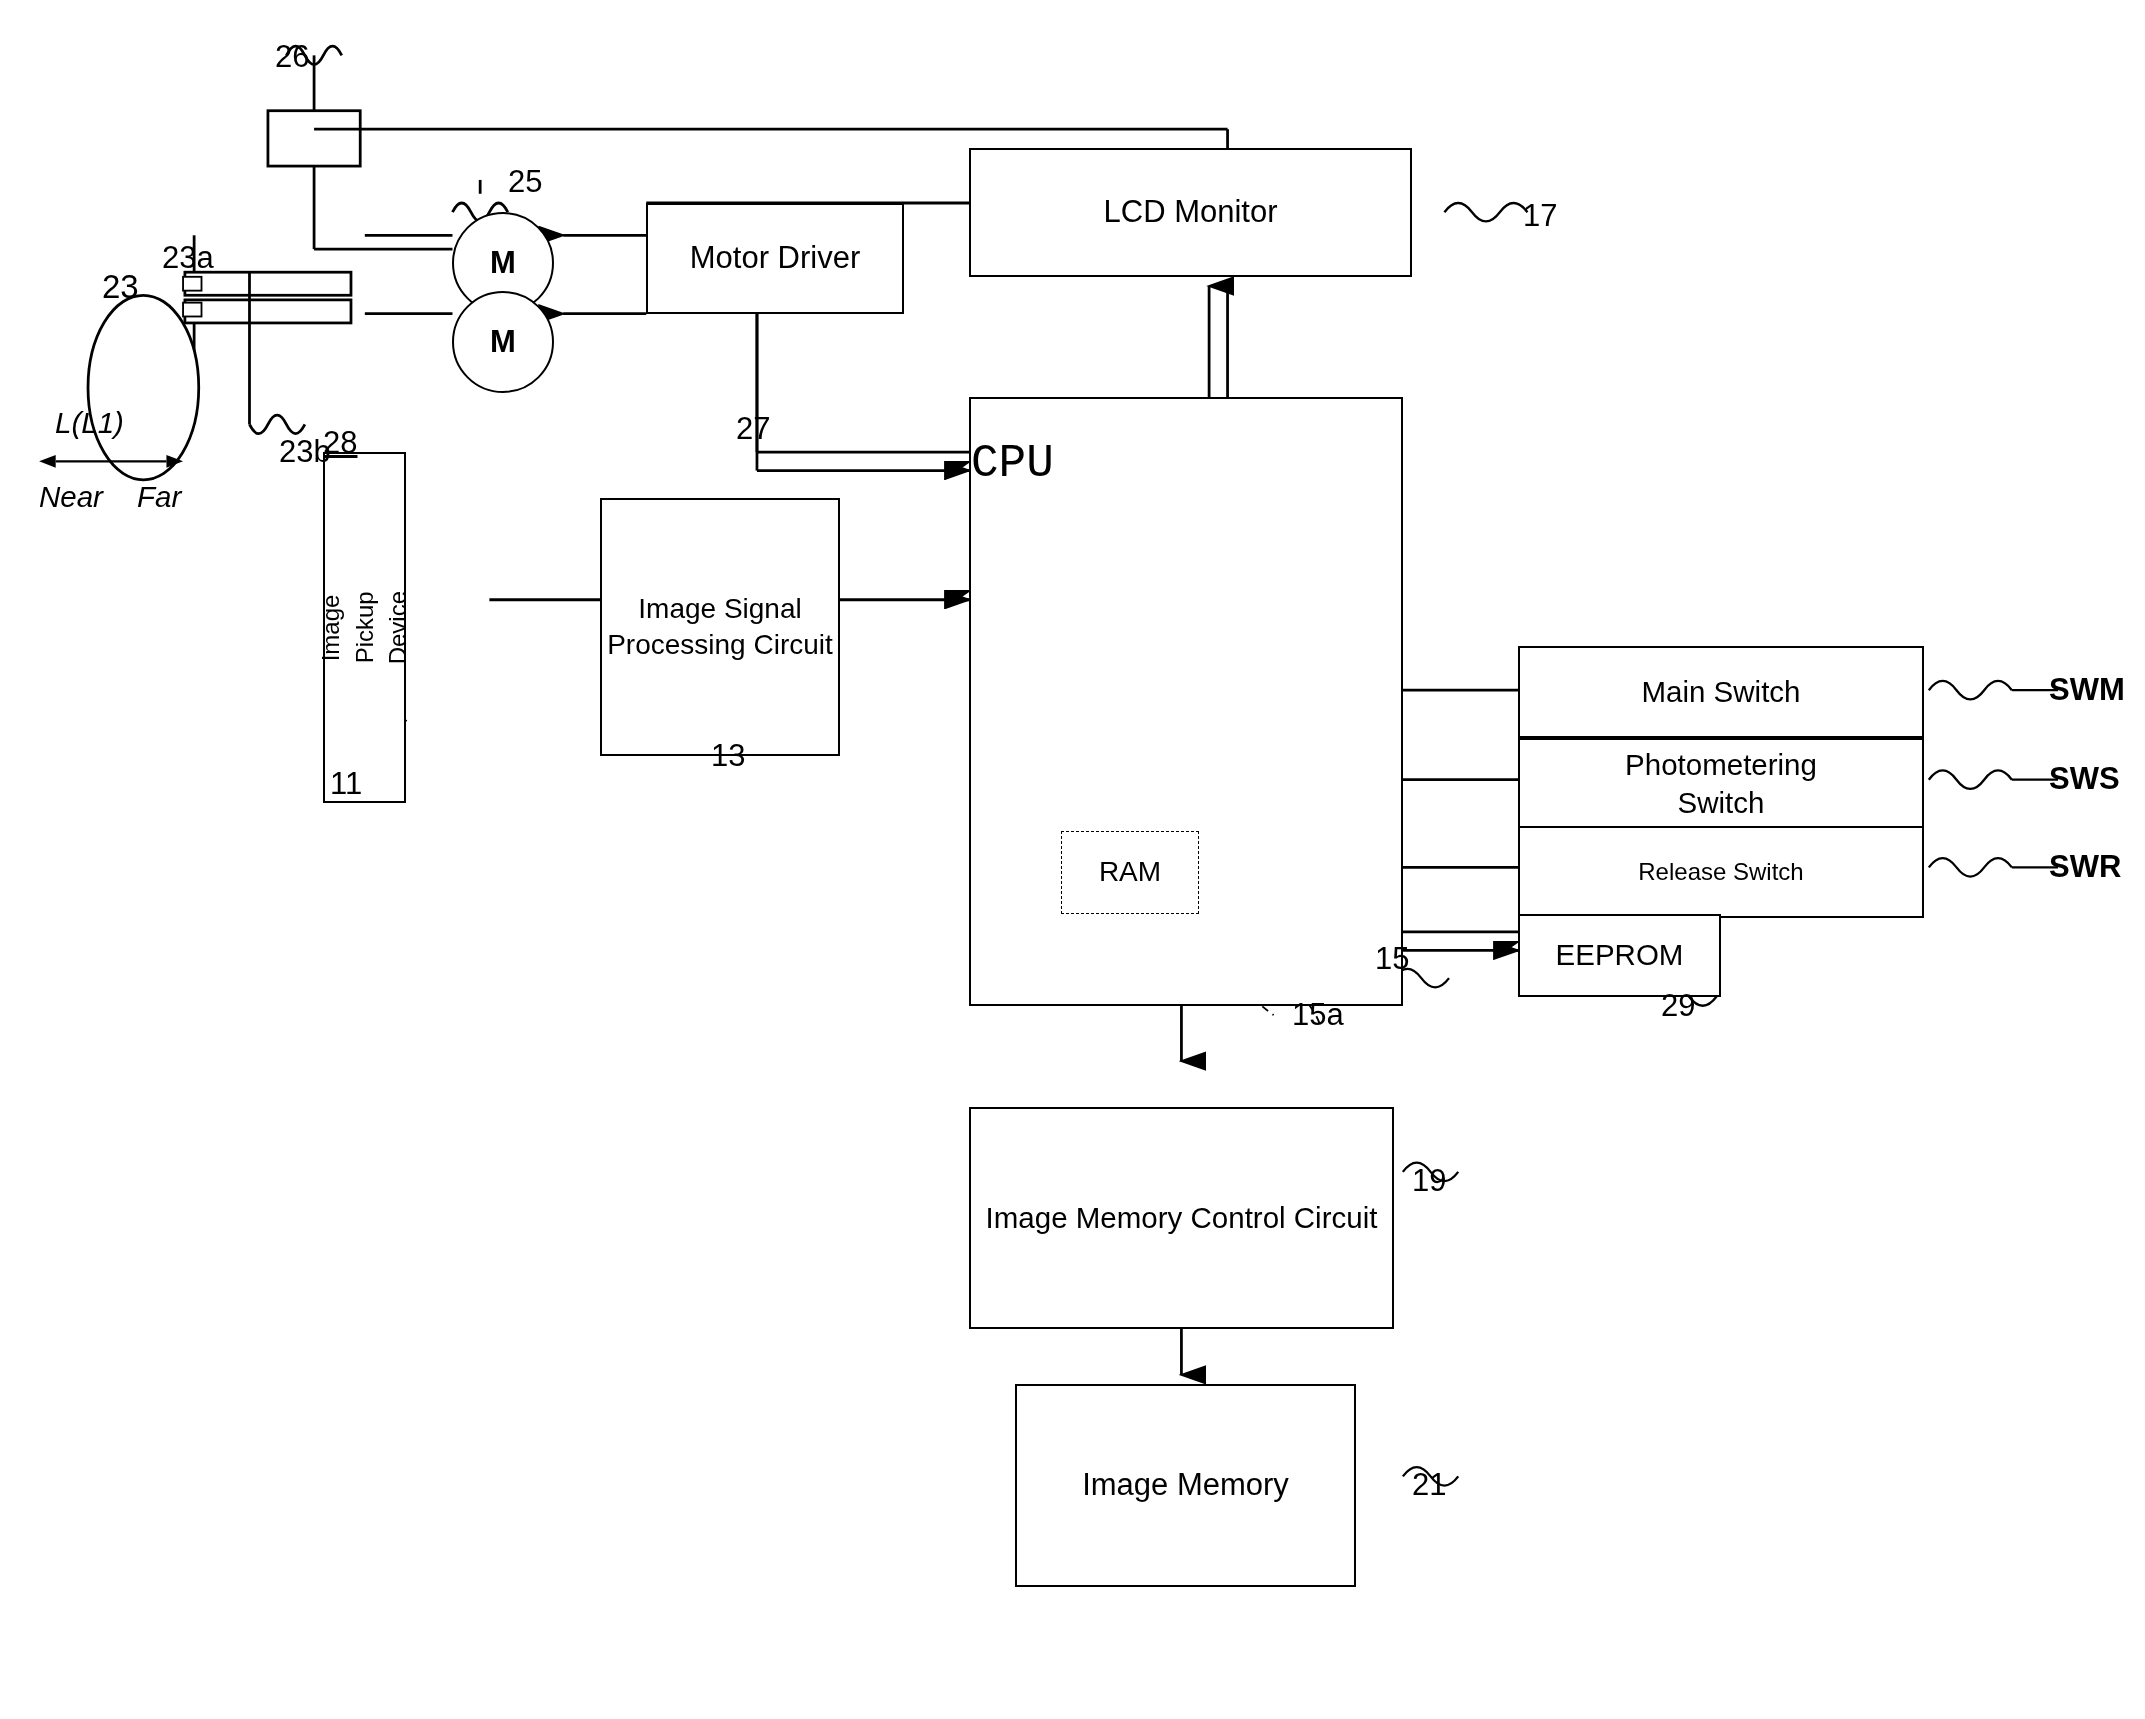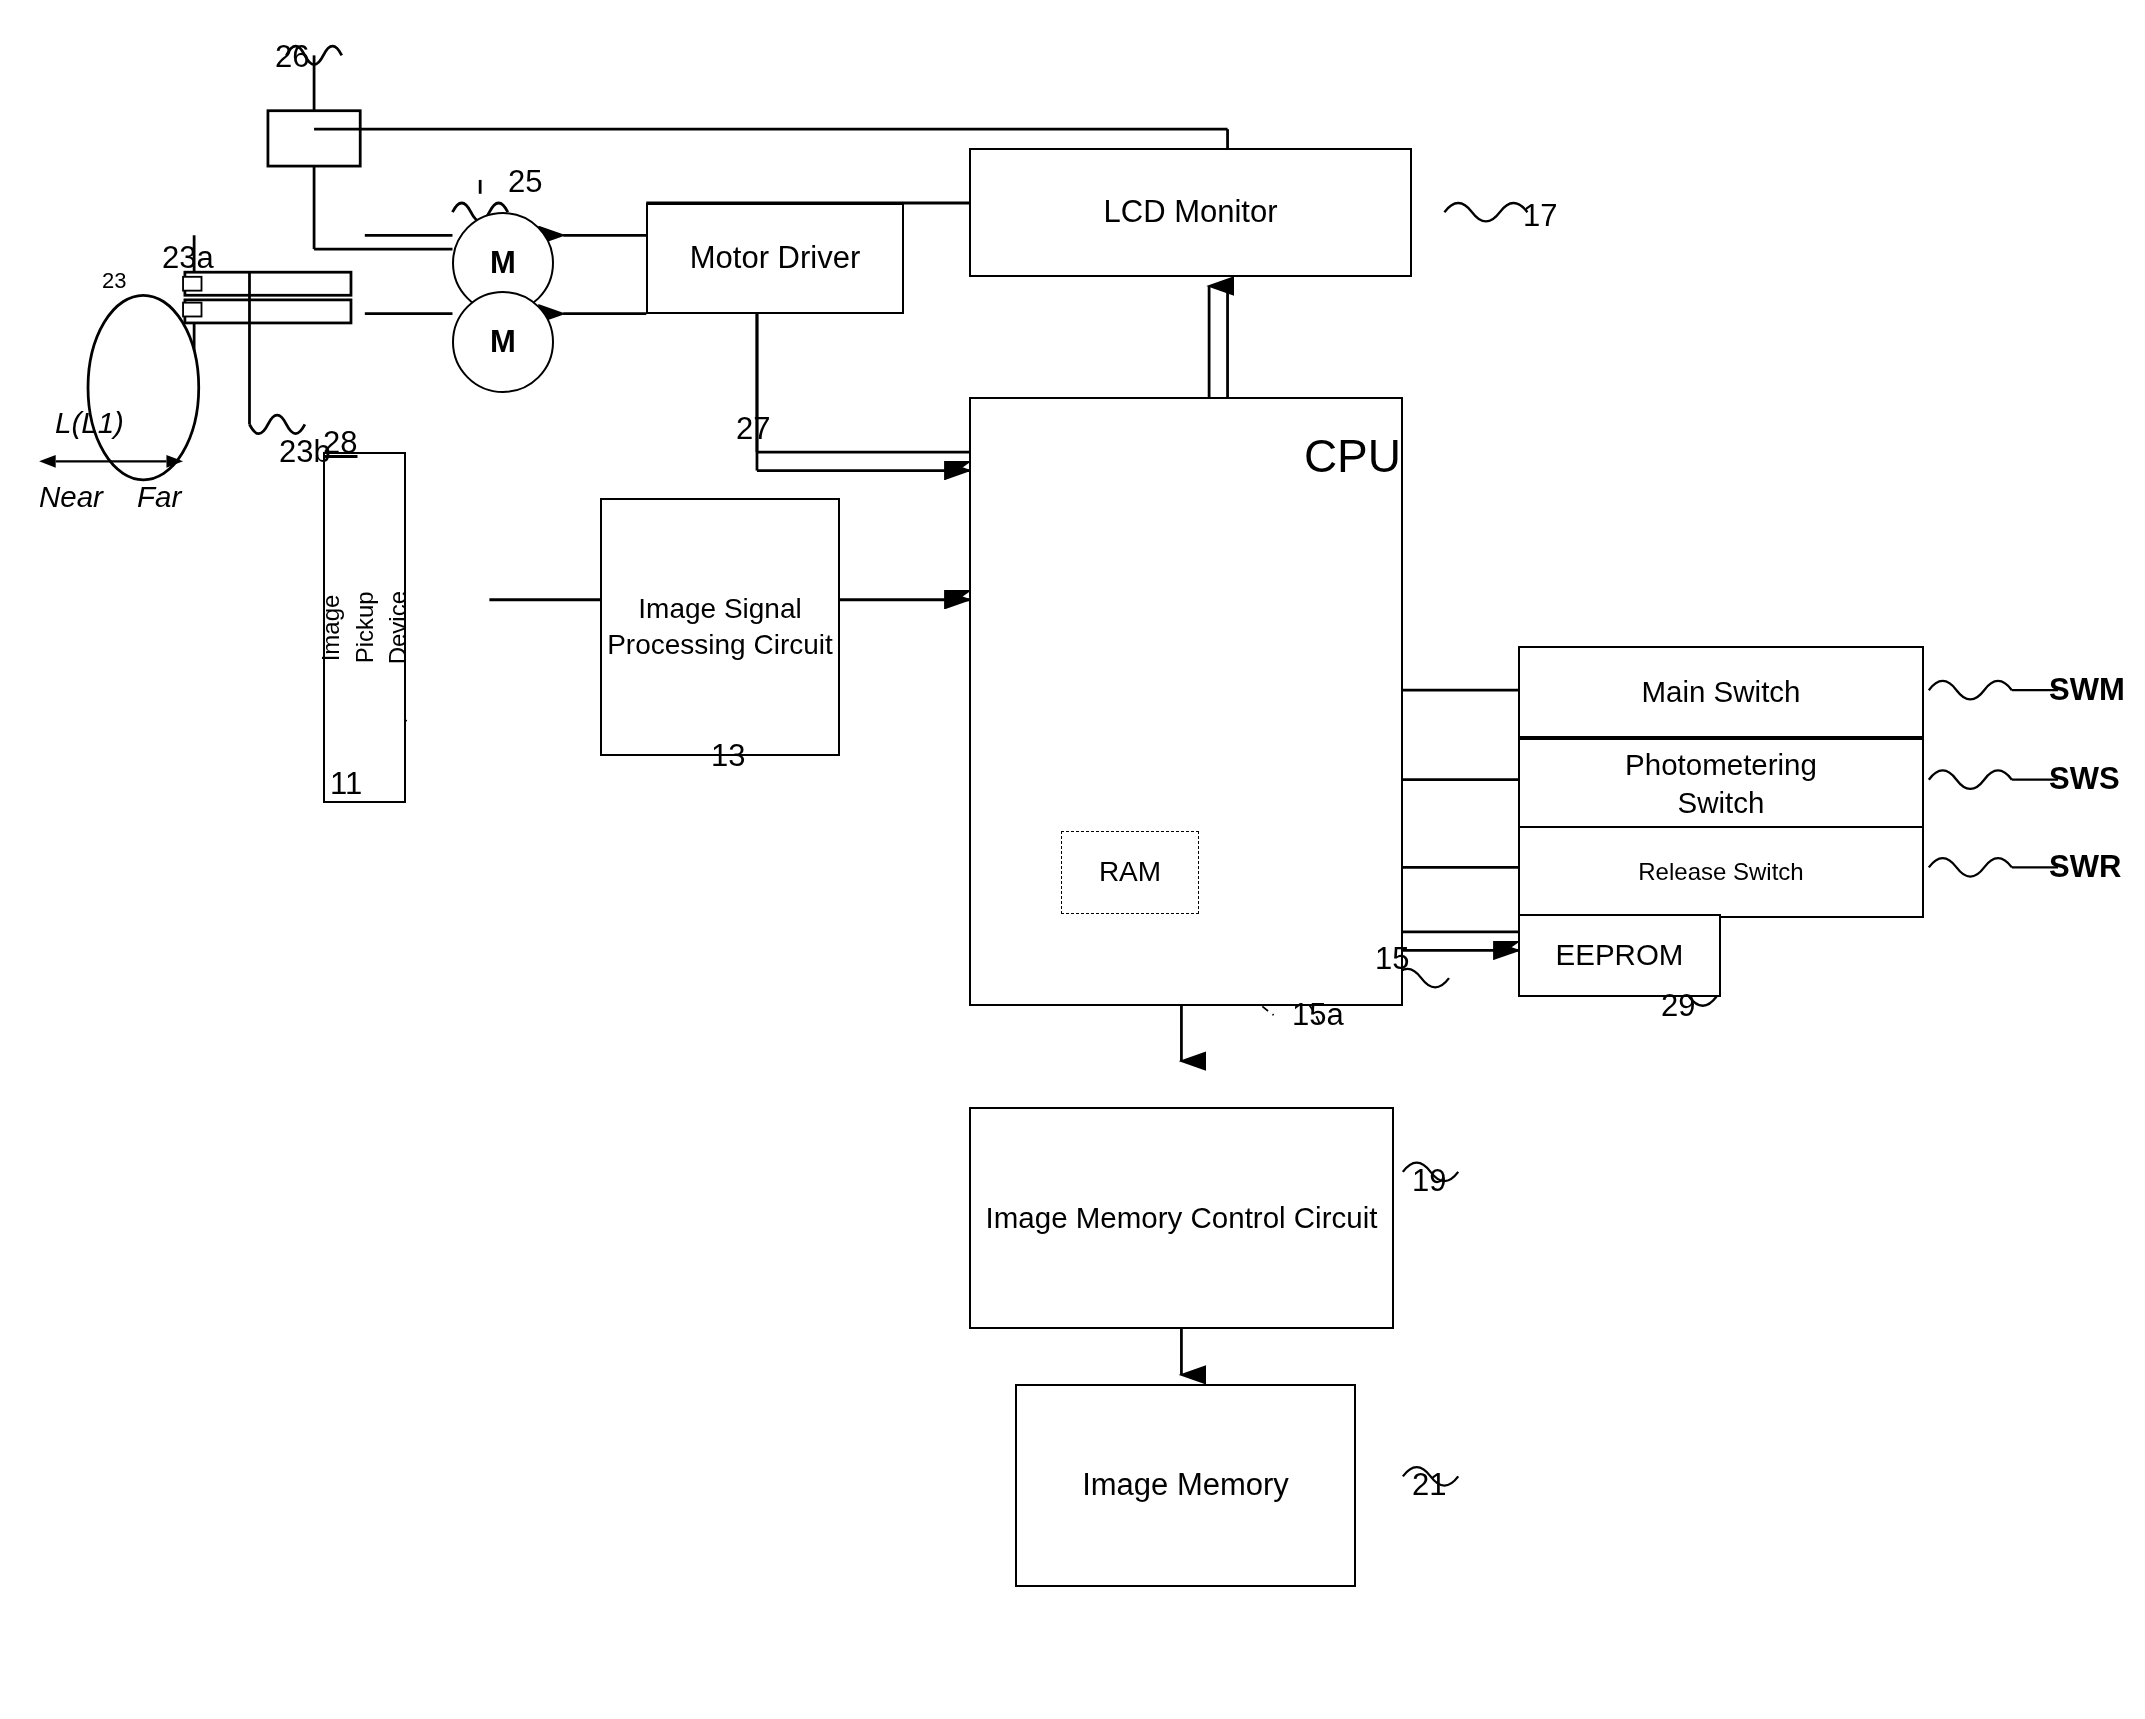--- a/index.html
+++ b/index.html
@@ -195,21 +195,21 @@
     <span>LCD Monitor</span>
   </div>
 
   <div class="box" style="left:600px; top:498px; width:240px; height:258px; font-size:28px;">
     <span>Image
 Signal
 Processing
 Circuit</span>
   </div>
 
-  <div class="box" style="left:969px; top:397px; width:434px; height:609px; font-size:46px; align-items:flex-start; justify-content:flex-end; padding-top:28px;">
+  <div class="box" style="left:969px; top:397px; width:434px; height:609px; font-size:46px; align-items:flex-start; justify-content:flex-start; padding-top:36px;font-family:Liberation Mono, monospace;">
     <span>CPU</span>
   </div>
 
   <div class="box box-dashed" style="left:1061px; top:831px; width:138px; height:83px; font-size:28px; border-width:1.8px;">
     <span>RAM</span>
   </div>
 
   <div class="box" style="left:1518px; top:646px; width:406px; height:92px; font-size:29.5px;">
     <span>Main Switch</span>
   </div>
@@ -250,21 +250,21 @@
   </div>
 
   <div class="label" style="left:275px; top:39px; font-size:31px;">26</div>
 
   <div class="label" style="left:508px; top:164px; font-size:31px;">25</div>
 
   <div class="label" style="left:736px; top:411px; font-size:31px;">27</div>
 
   <div class="label" style="left:323px; top:425px; font-size:31px;text-decoration:underline;">28</div>
 
-  <div class="label" style="left:102px; top:268px; font-size:22px;">23</div>
+  <div class="label" style="left:102px; top:268px; font-size:33px;">23</div>
 
   <div class="label" style="left:162px; top:240px; font-size:31px;">23a</div>
 
   <div class="label" style="left:265px; top:434px; font-size:31px;margin-left:14px;">23b</div>
 
   <div class="label" style="left:330px; top:766px; font-size:31px;">11</div>
 
   <div class="label" style="left:711px; top:738px; font-size:31px;">13</div>
 
   <div class="label" style="left:1375px; top:941px; font-size:31px;">15</div>

